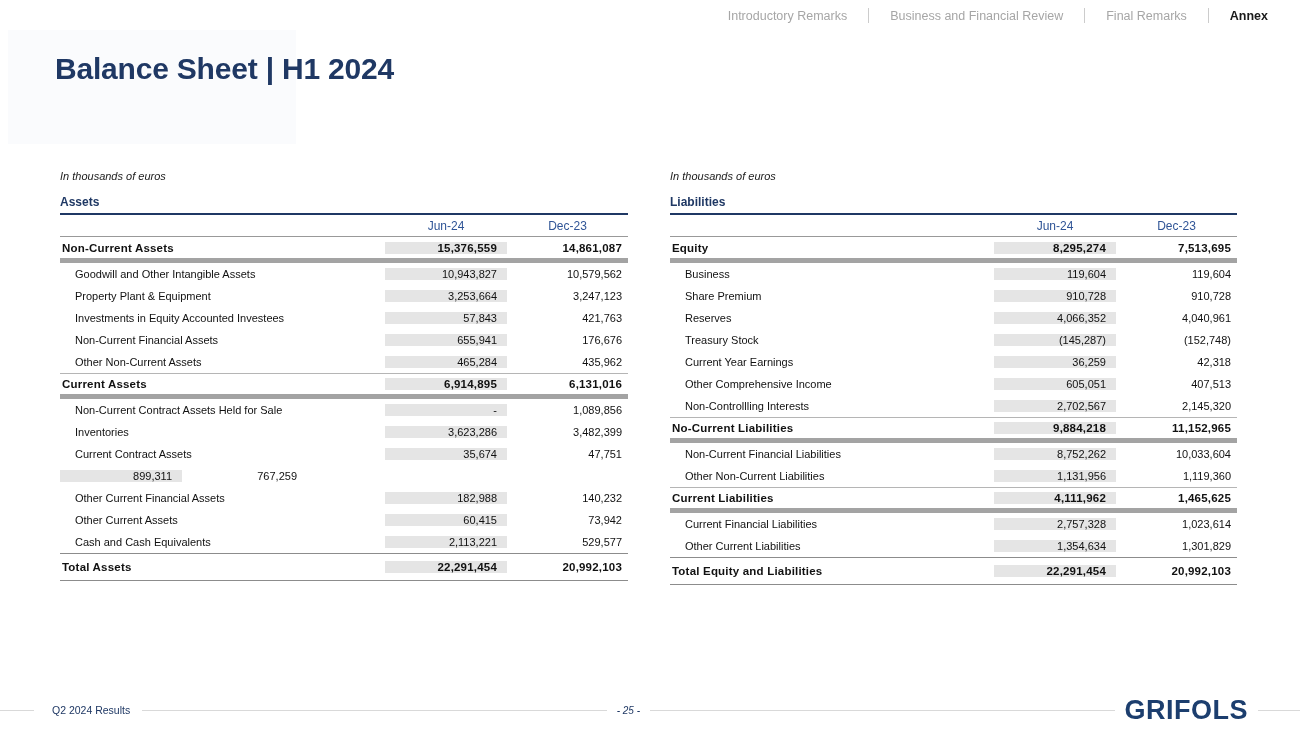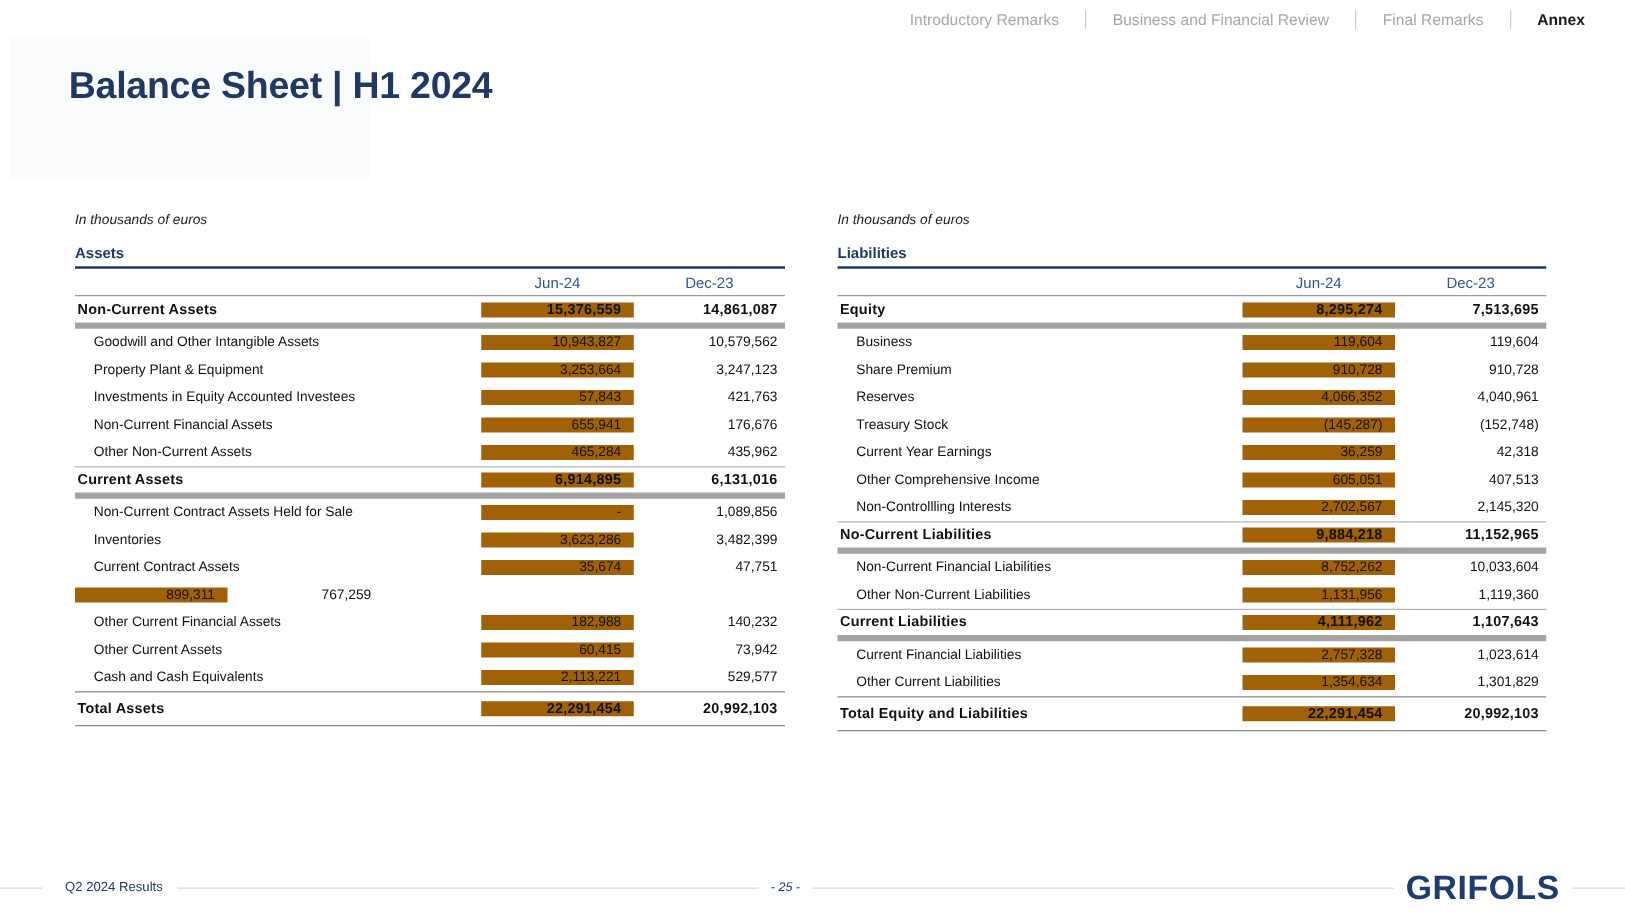--- a/index.html
+++ b/index.html
@@ -28,21 +28,21 @@
 
   .row { display:flex; align-items:center; }
   .cell { white-space:nowrap; }
   .c-label { flex:1; text-align:left; font-size:11px; color:#111; padding-left:2px; }
   .c-jun   { width:122px; text-align:right; font-size:11px; color:#111; padding-right:10px; }
   .c-dec   { width:121px; text-align:right; font-size:11px; color:#111; padding-right:6px; }
 
   .row.cols { height:22px; border-bottom:1px solid #999999; }
   .row.cols .c-jun, .row.cols .c-dec { text-align:center; color:#2f5496; font-size:12px;
                                        padding-right:0; background:none; }
-  .rows .c-jun.shade { background:#a16207; }
+  .rows .c-jun.shade { background:#e5e5e5; }
   .row.item { height:22px; }
   .row.item .c-label { padding-left:15px; }
   .row.section { height:26px; border-top:1px solid #b5b5b5; border-bottom:5px solid #a3a3a3; }
   .row.section:first-child { border-top:none; }
   .row.section .c-label, .row.section .c-jun, .row.section .c-dec,
   .row.total .c-label, .row.total .c-jun, .row.total .c-dec
       { font-weight:bold; font-size:11.5px; letter-spacing:0.2px; }
   .row.total { height:28px; border-top:1px solid #8c8c8c; border-bottom:1px solid #8c8c8c;align-items:center; }
   .row.spacer { height:9px; }
 
@@ -226,21 +226,21 @@
         <div class="cell c-dec">10,033,604</div>
       </div>
       <div class="row item">
         <div class="cell c-label">Other Non-Current Liabilities</div>
         <div class="cell c-jun shade">1,131,956</div>
         <div class="cell c-dec">1,119,360</div>
       </div>
       <div class="row section">
         <div class="cell c-label">Current Liabilities</div>
         <div class="cell c-jun shade">4,111,962</div>
-        <div class="cell c-dec">1,107,643</div>
+        <div class="cell c-dec">1,465,625</div>
       </div>
       <div class="row item">
         <div class="cell c-label">Current Financial Liabilities</div>
         <div class="cell c-jun shade">2,757,328</div>
         <div class="cell c-dec">1,023,614</div>
       </div>
       <div class="row item">
         <div class="cell c-label">Other Current Liabilities</div>
         <div class="cell c-jun shade">1,354,634</div>
         <div class="cell c-dec">1,301,829</div>

